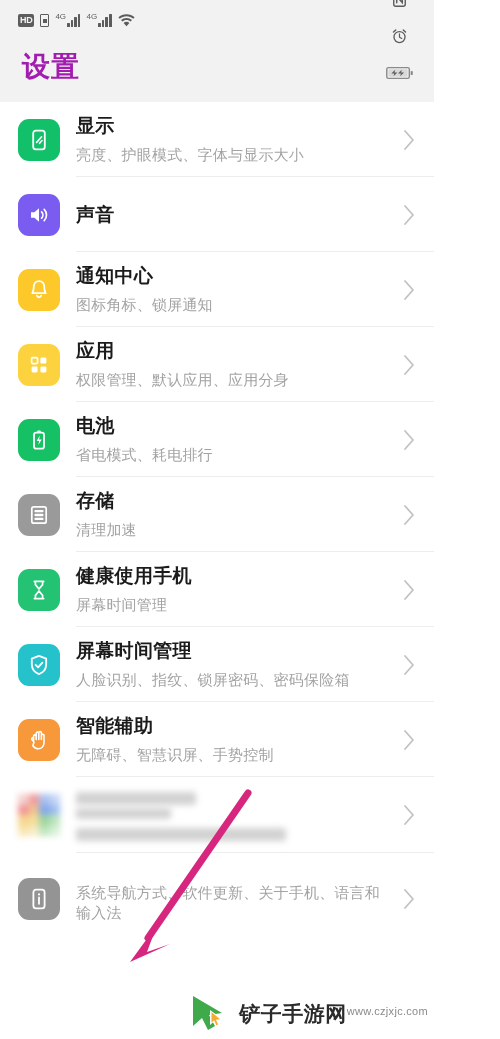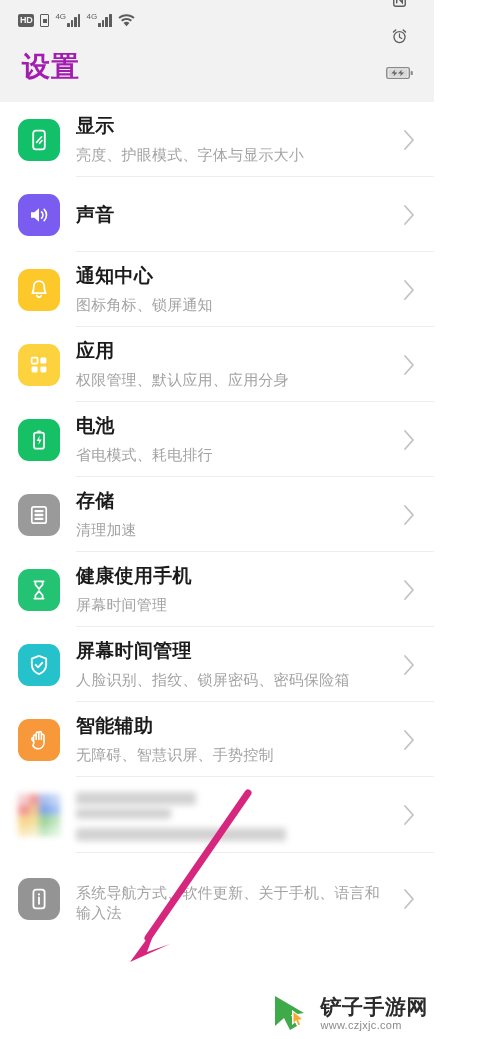--- a/index.html
+++ b/index.html
@@ -132,21 +132,21 @@
     pointer-events: none;
   }
 
   
   .watermark {
     position: absolute;
     right: 6px; bottom: 6px;
     display: flex; align-items: center; gap: 6px;
   }
   .wm-logo { position: relative; width: 44px; height: 40px; }
-  .wm-text { display: flex; flex-direction: column; line-height: 1; }
+  .wm-text { display: flex; flex-direction: row; line-height: 1; }
   .wm-name {
     font-size: 21px; font-weight: bold; color: #2b2b2b; letter-spacing: .5px;
   }
   .wm-url { font-size: 11px; color: #8a8a8a; letter-spacing: .3px; margin-top: 3px; }
 </style>
 </head>
 <body>
 
 <div id="phone">
 

